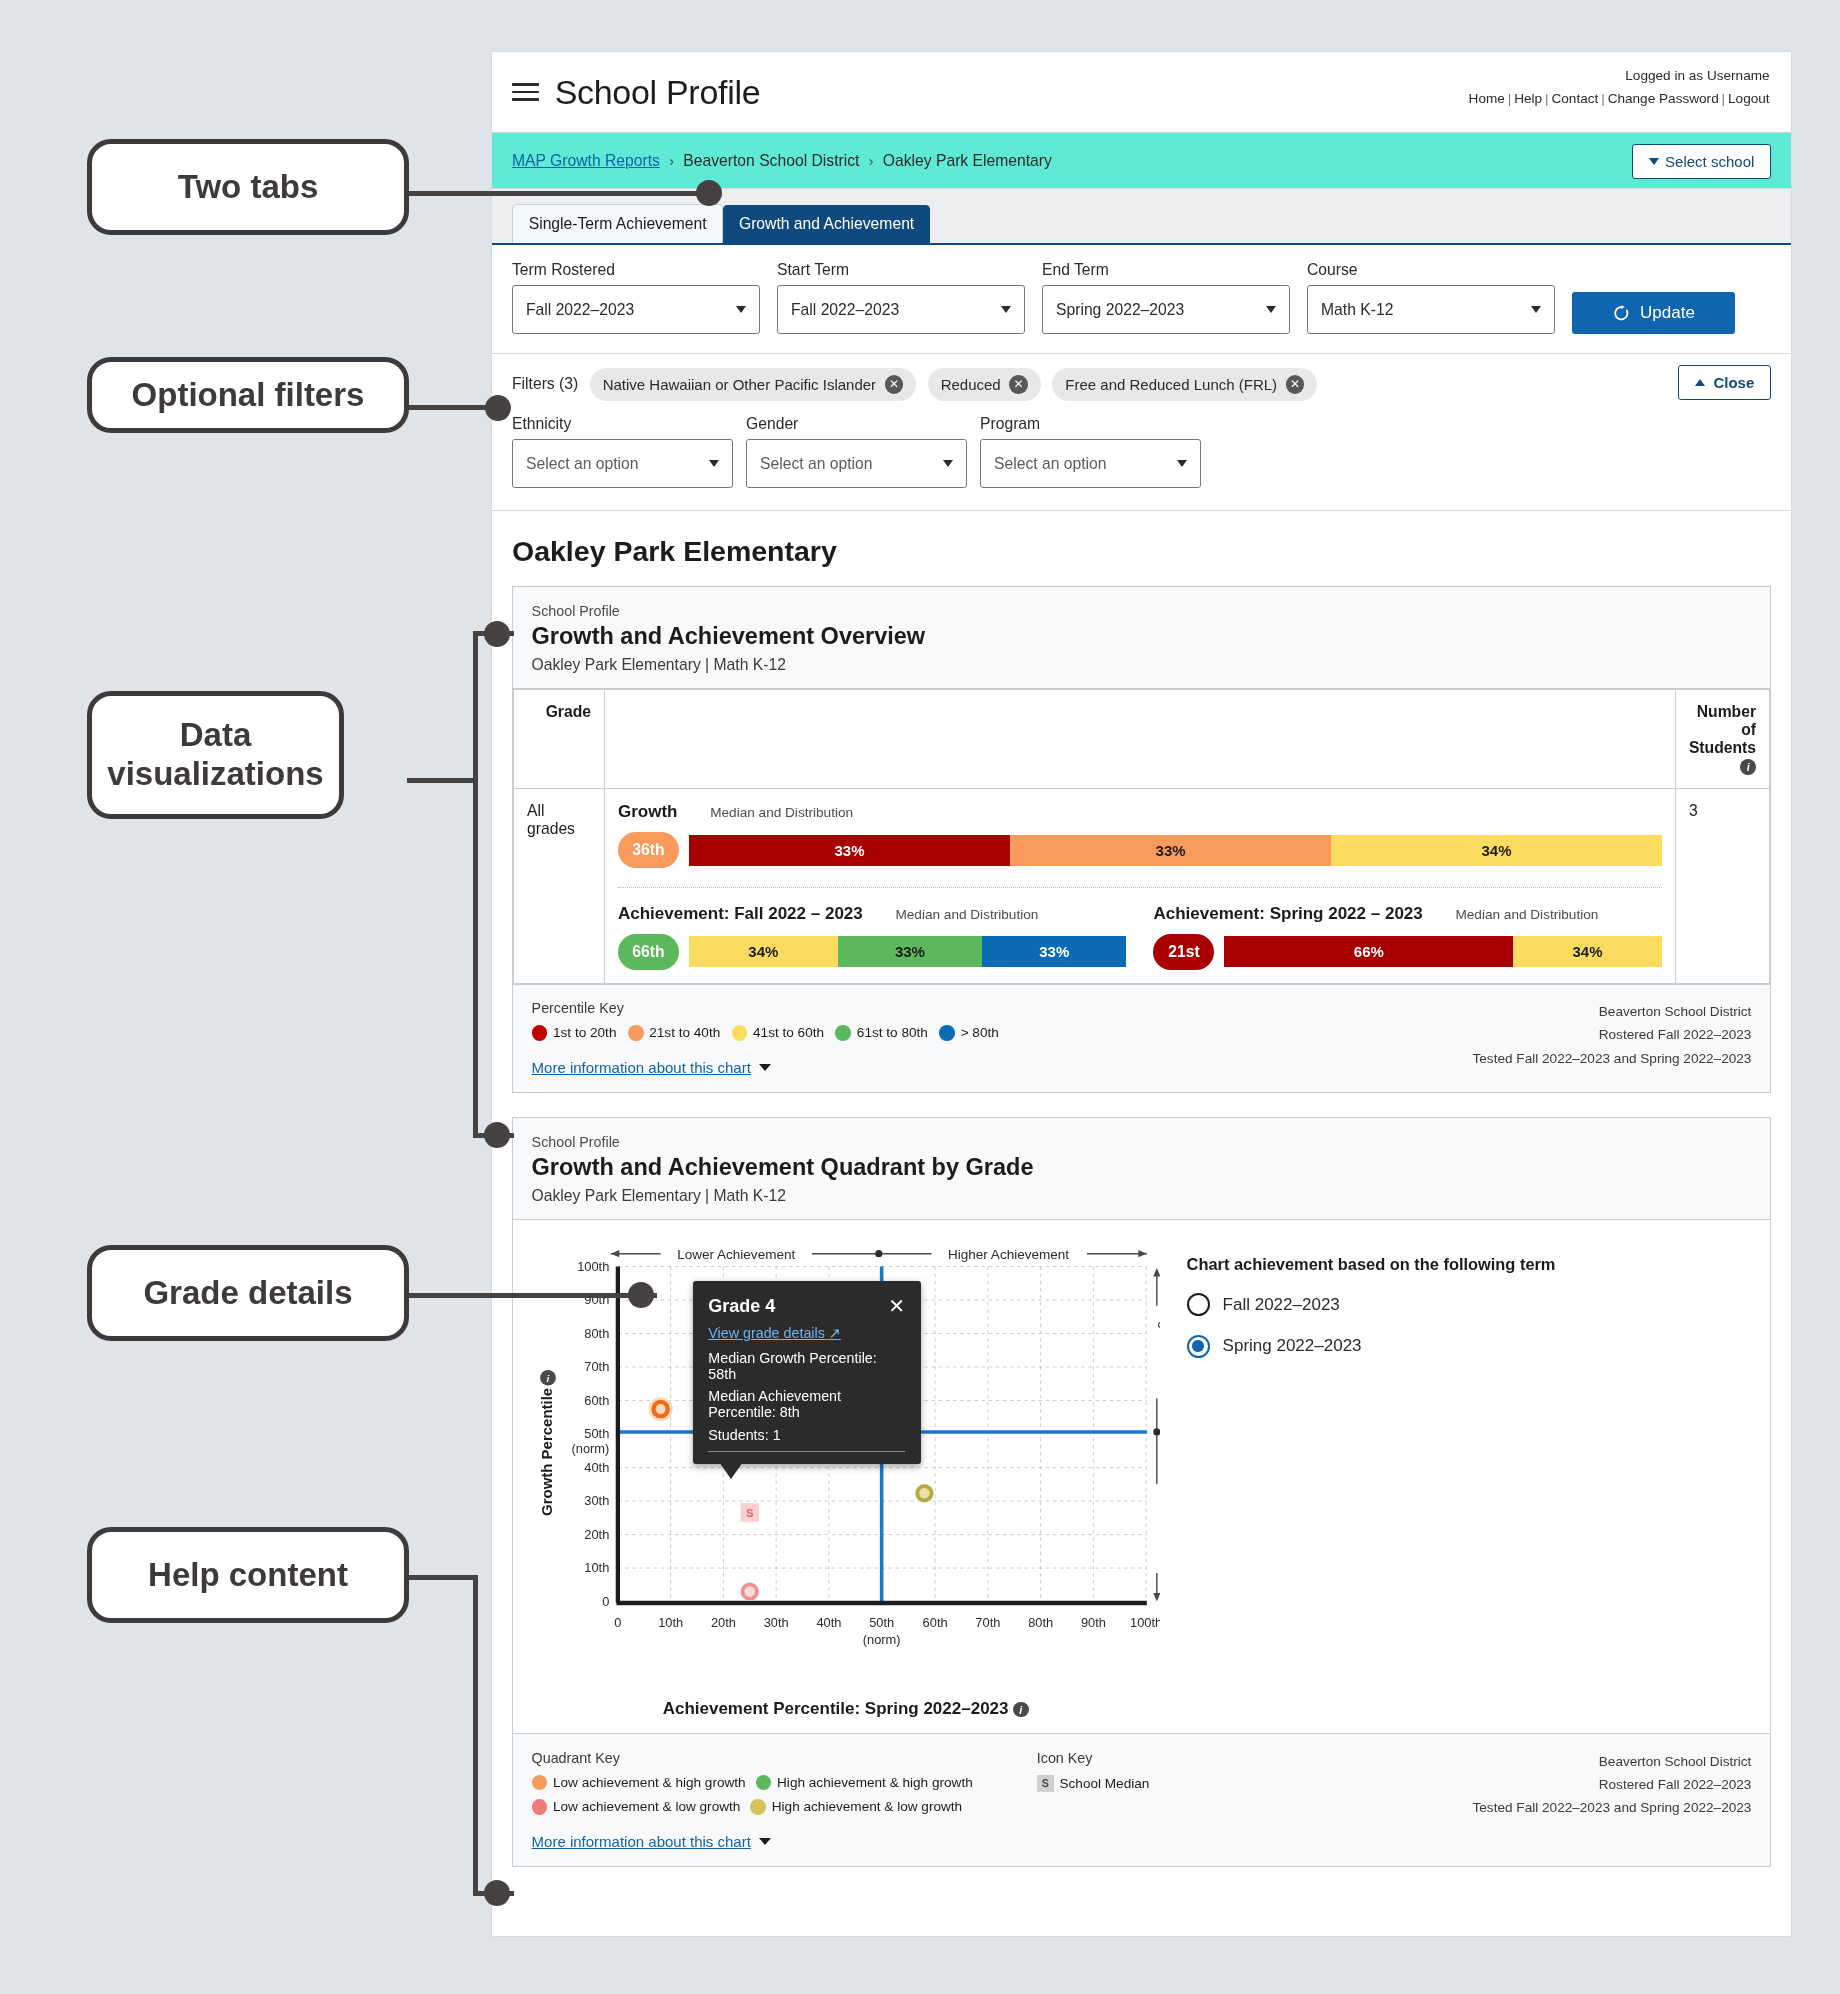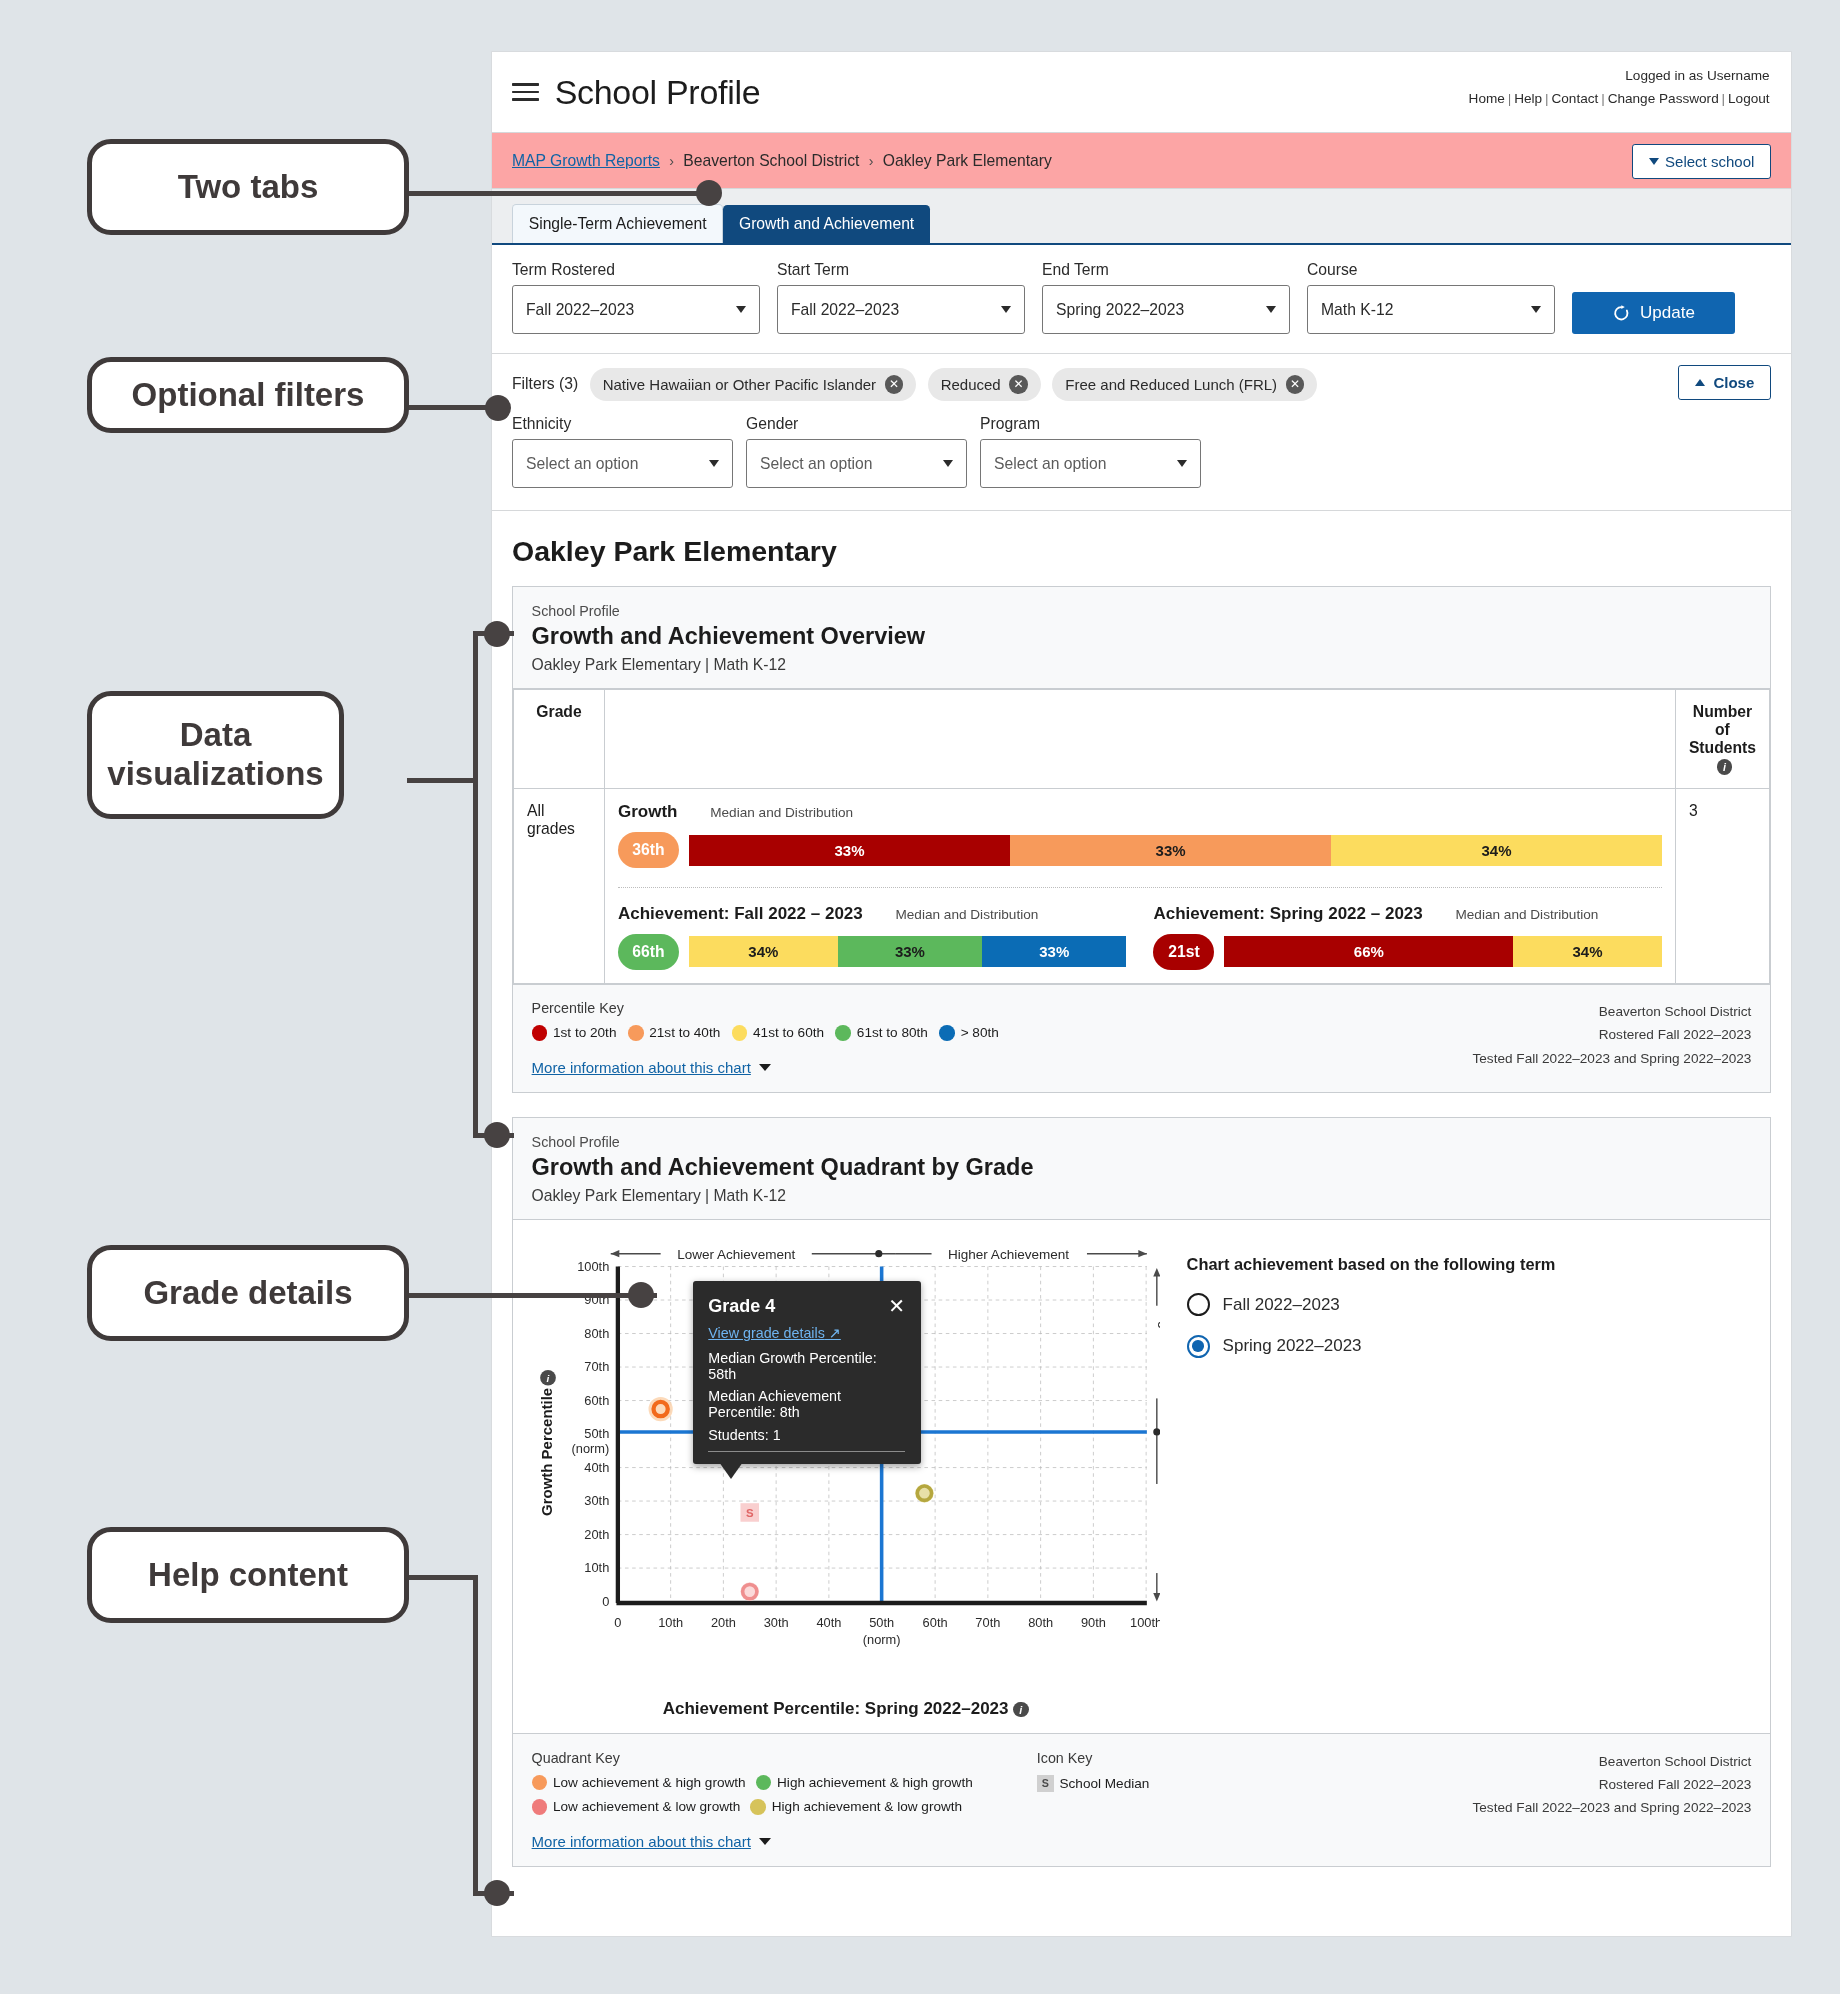--- a/index.html
+++ b/index.html
@@ -49,21 +49,21 @@
   .hamburger span { display: block; height: 2.9px; background: #2b2b2b; margin: 5px 0; border-radius: 0.7px; }
   .app-title { font-size: 34px; color: #1c1c1c; font-weight: 400; letter-spacing: -0.3px; }
   .header-right { position: absolute; right: 21.4px; top: 15.7px; text-align: right; }
   .logged-in { font-size: 13.6px; color: #2b2b2b; margin-bottom: 8.6px; }
   .header-links { font-size: 13.6px; color: #2b2b2b; }
   .header-links a { color: #2b2b2b; text-decoration: none; }
   .header-links .sep { color: #7a7a7a; margin: 0 2.9px; }
 
   
   .crumb-bar {
-    height: 56px; background: #fca5a5; border-bottom: 0.7px solid #d6d8da;
+    height: 56px; background: #5eead4; border-bottom: 0.7px solid #d6d8da;
     display: flex; align-items: center; padding: 8px 20px; position: relative;
   }
   .crumb { font-size: 15.7px; color: #2b2b2b; display: flex; align-items: center; }
   .crumb a { color: #1063a5; text-decoration: underline; }
   .crumb .chev { color: #4b4b4b; margin: 0 9.3px; font-size: 14.3px; }
   .select-school {
     position: absolute; right: 20px; top: 11.4px;
     border: 1.4px solid #10497e; background: #fff; color: #10497e;
     font-size: 15px; font-weight: normal; border-radius: 2.9px;
     padding: 7.8px 15.7px; cursor: pointer; display: flex; align-items: center; gap: 6px;
@@ -127,21 +127,21 @@
   
   .card { margin: 0 20px 24px 20px; border: 0.7px solid #c9cdd1; background: #fff; }
   .card-head { background: #f8f9fa; padding: 15.7px 18.6px 14.3px 18.6px; border-bottom: 0.7px solid #c9cdd1; }
   .card-eyebrow { font-size: 14.3px; color: #4c4c4c; margin-bottom: 4.3px; }
   .card-title { font-size: 23.5px; font-weight: bold; color: #1c1c1c; margin-bottom: 5.7px; }
   .card-sub { font-size: 15.7px; color: #3a3a3a; }
 
   
   table.ovw { width: 100%; border-collapse: collapse; }
   table.ovw th, table.ovw td { border: 0.7px solid #c9cdd1; vertical-align: top; }
-  table.ovw th { font-size: 15.7px; font-weight: bold; text-align: center; padding: 13px 13px; color: #1c1c1c; }
+  table.ovw th { font-size: 15.7px; font-weight: bold; text-align: right; padding: 13px 13px; color: #1c1c1c; }
   .col-grade { width: 91px; }
   .col-num { width: 90px; }
   table.ovw td { padding: 13px; font-size: 15.7px; color: #1c1c1c; }
   .info-i {
     display: inline-flex; width: 15.7px; height: 15.7px; border-radius: 50%; background: #4a4a4a;
     color: #fff; font-size: 10.7px; font-weight: bold; align-items: center; justify-content: center;
     font-style: italic; vertical-align: middle; margin-left: 4.3px;
   }
 
   .metric-label { font-size: 17px; font-weight: bold; color: #1c1c1c; margin-bottom: 10px; }

